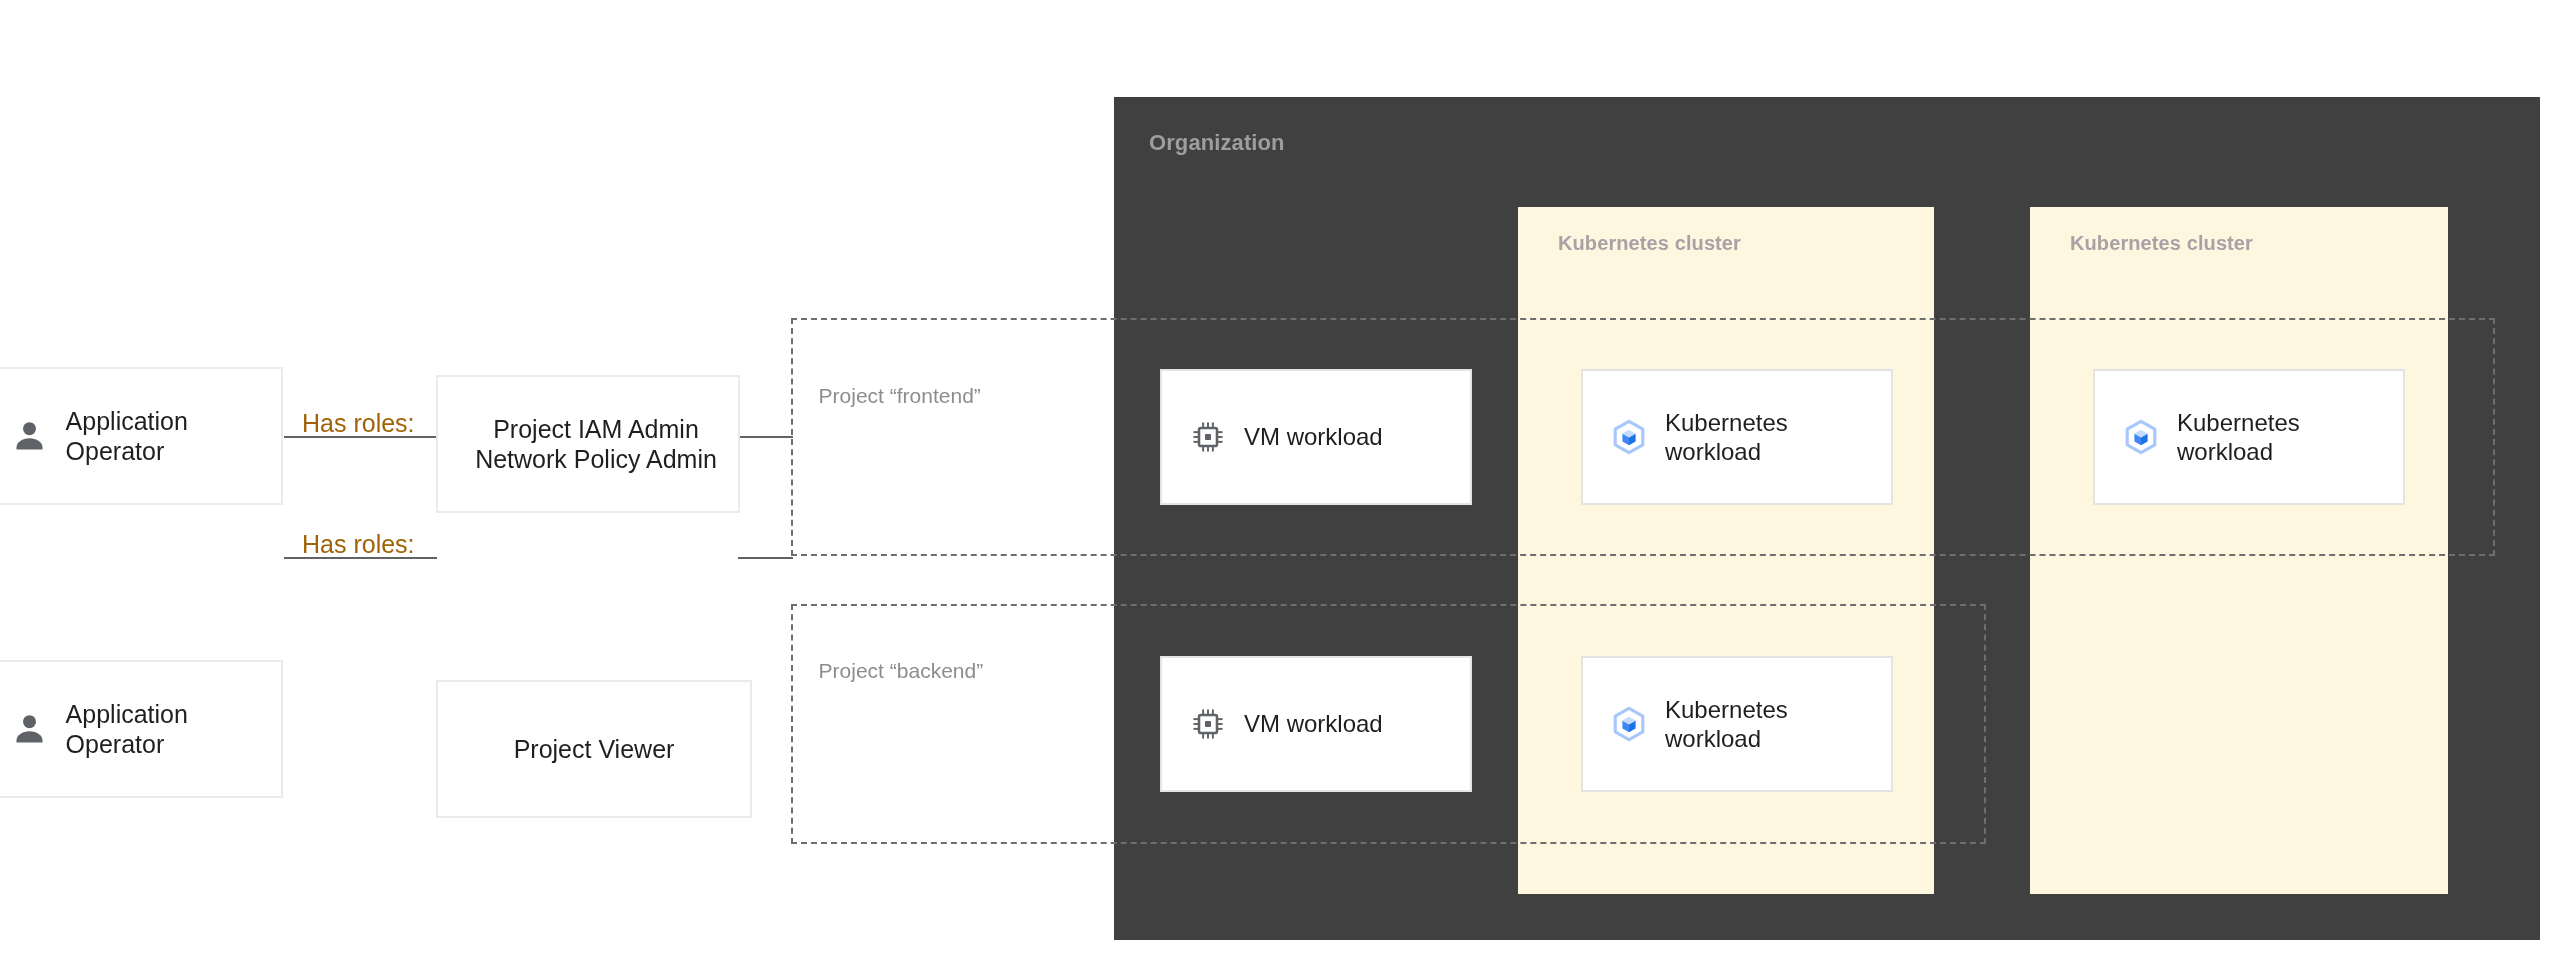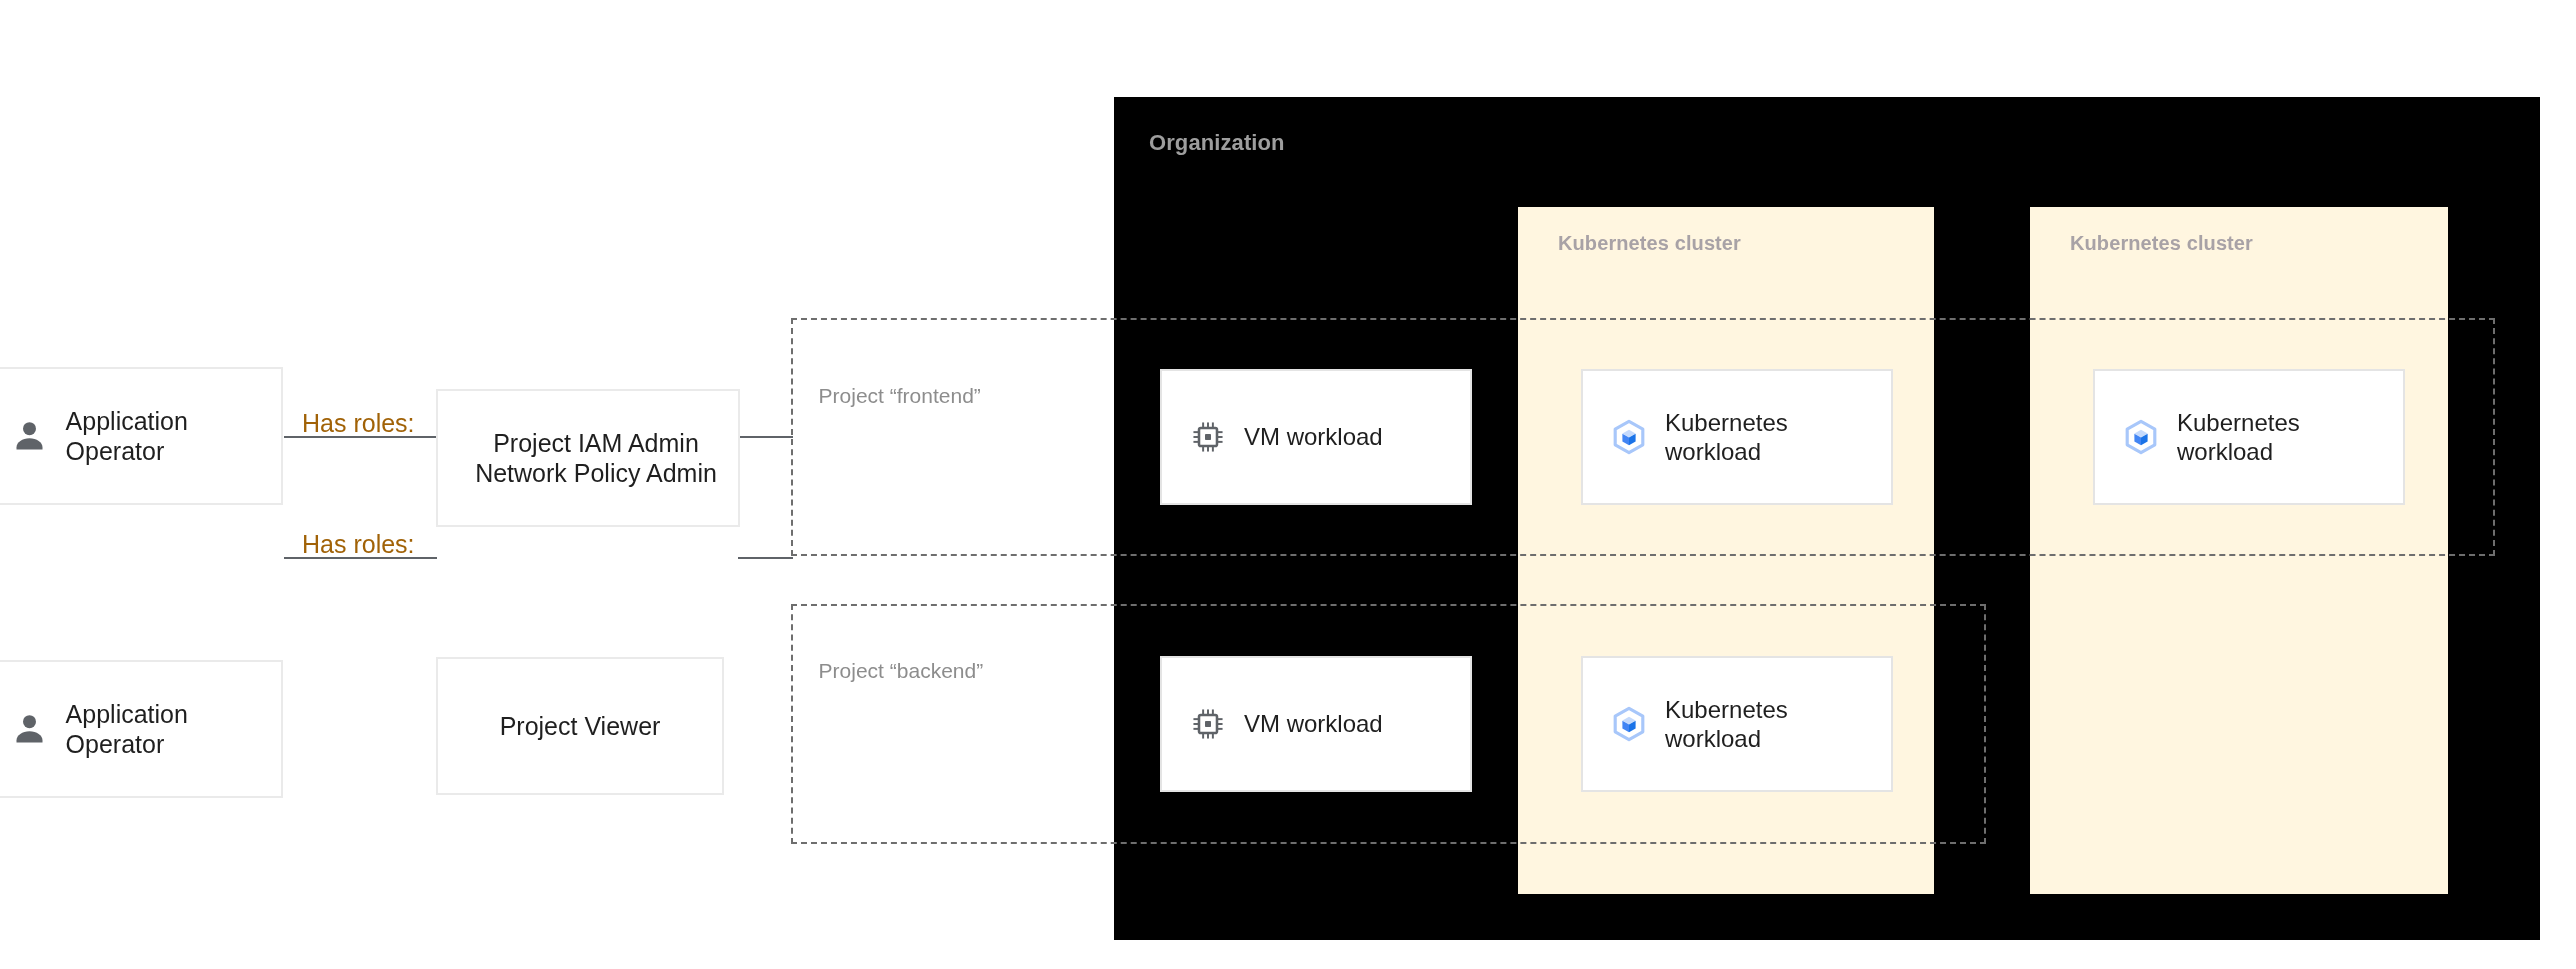--- a/index.html
+++ b/index.html
@@ -20,21 +20,21 @@
     overflow: hidden;
   }
 
   
   .org-box {
     position: absolute;
     left: 1114px;
     top: 97px;
     width: 1426px;
     height: 843px;
-    background: #000000;
+    background: #404040;
   }
   .org-label {
     position: absolute;
     left: 35px;
     top: 33px;
     font-size: 22px;
     font-weight: 700;
     color: #9e9e9e;
     letter-spacing: 0.1px;
     white-space: nowrap;
@@ -190,39 +190,39 @@
   <div class="plain-box actor-box" style="left:-28px; top:367px; width:311px; height:138px;">
     <span class="actor-icon">
       <svg viewBox="0 0 24 24" aria-hidden="true">
         <circle cx="12" cy="7.2" r="4.0" fill="#5f6368"></circle>
         <path d="M12 13c-4.4 0-8 2.6-8 5.6V20h16v-1.4c0-3-3.6-5.6-8-5.6z" fill="#5f6368"></path>
       </svg>
     </span>
     <span class="actor-label">Application Operator</span>
   </div>
 
-  <div class="plain-box" style="left:436px; top:389px; width:304px; height:138px;padding-left:16px;">
+  <div class="plain-box" style="left:436px; top:375px; width:304px; height:138px;padding-left:16px;">
     <span class="role-label">Project IAM Admin Network Policy Admin</span>
   </div>
 
   <div class="connector" style="left:284px; top:557px; width:153px;"></div>
   <div class="edge-label" style="left:302px; top:530px;">Has roles:</div>
   <div class="connector" style="left:738px; top:557px; width:55px;"></div>
 
   <div class="plain-box actor-box" style="left:-28px; top:660px; width:311px; height:138px;">
     <span class="actor-icon">
       <svg viewBox="0 0 24 24" aria-hidden="true">
         <circle cx="12" cy="7.2" r="4.0" fill="#5f6368"></circle>
         <path d="M12 13c-4.4 0-8 2.6-8 5.6V20h16v-1.4c0-3-3.6-5.6-8-5.6z" fill="#5f6368"></path>
       </svg>
     </span>
     <span class="actor-label">Application Operator</span>
   </div>
 
-  <div class="plain-box" style="left:436px; top:657px; width:288px; height:138px;">
+  <div class="plain-box" style="left:436px; top:680px; width:316px; height:138px;">
     <span class="role-label">Project Viewer</span>
   </div>
 
   <div class="card" style="left:1160px; top:369px; width:312px; height:136px;">
     <span class="icon-wrap">
       <svg viewBox="0 0 24 24" aria-hidden="true">
         <g fill="#5f6368">
           <rect x="6" y="6" width="12" height="12" rx="1.2" fill="none" stroke="#5f6368" stroke-width="1.7"></rect>
           <rect x="10" y="10" width="4" height="4" rx="0.5"></rect>
           <rect x="8.1" y="2.3" width="1.3" height="3.2"></rect>

